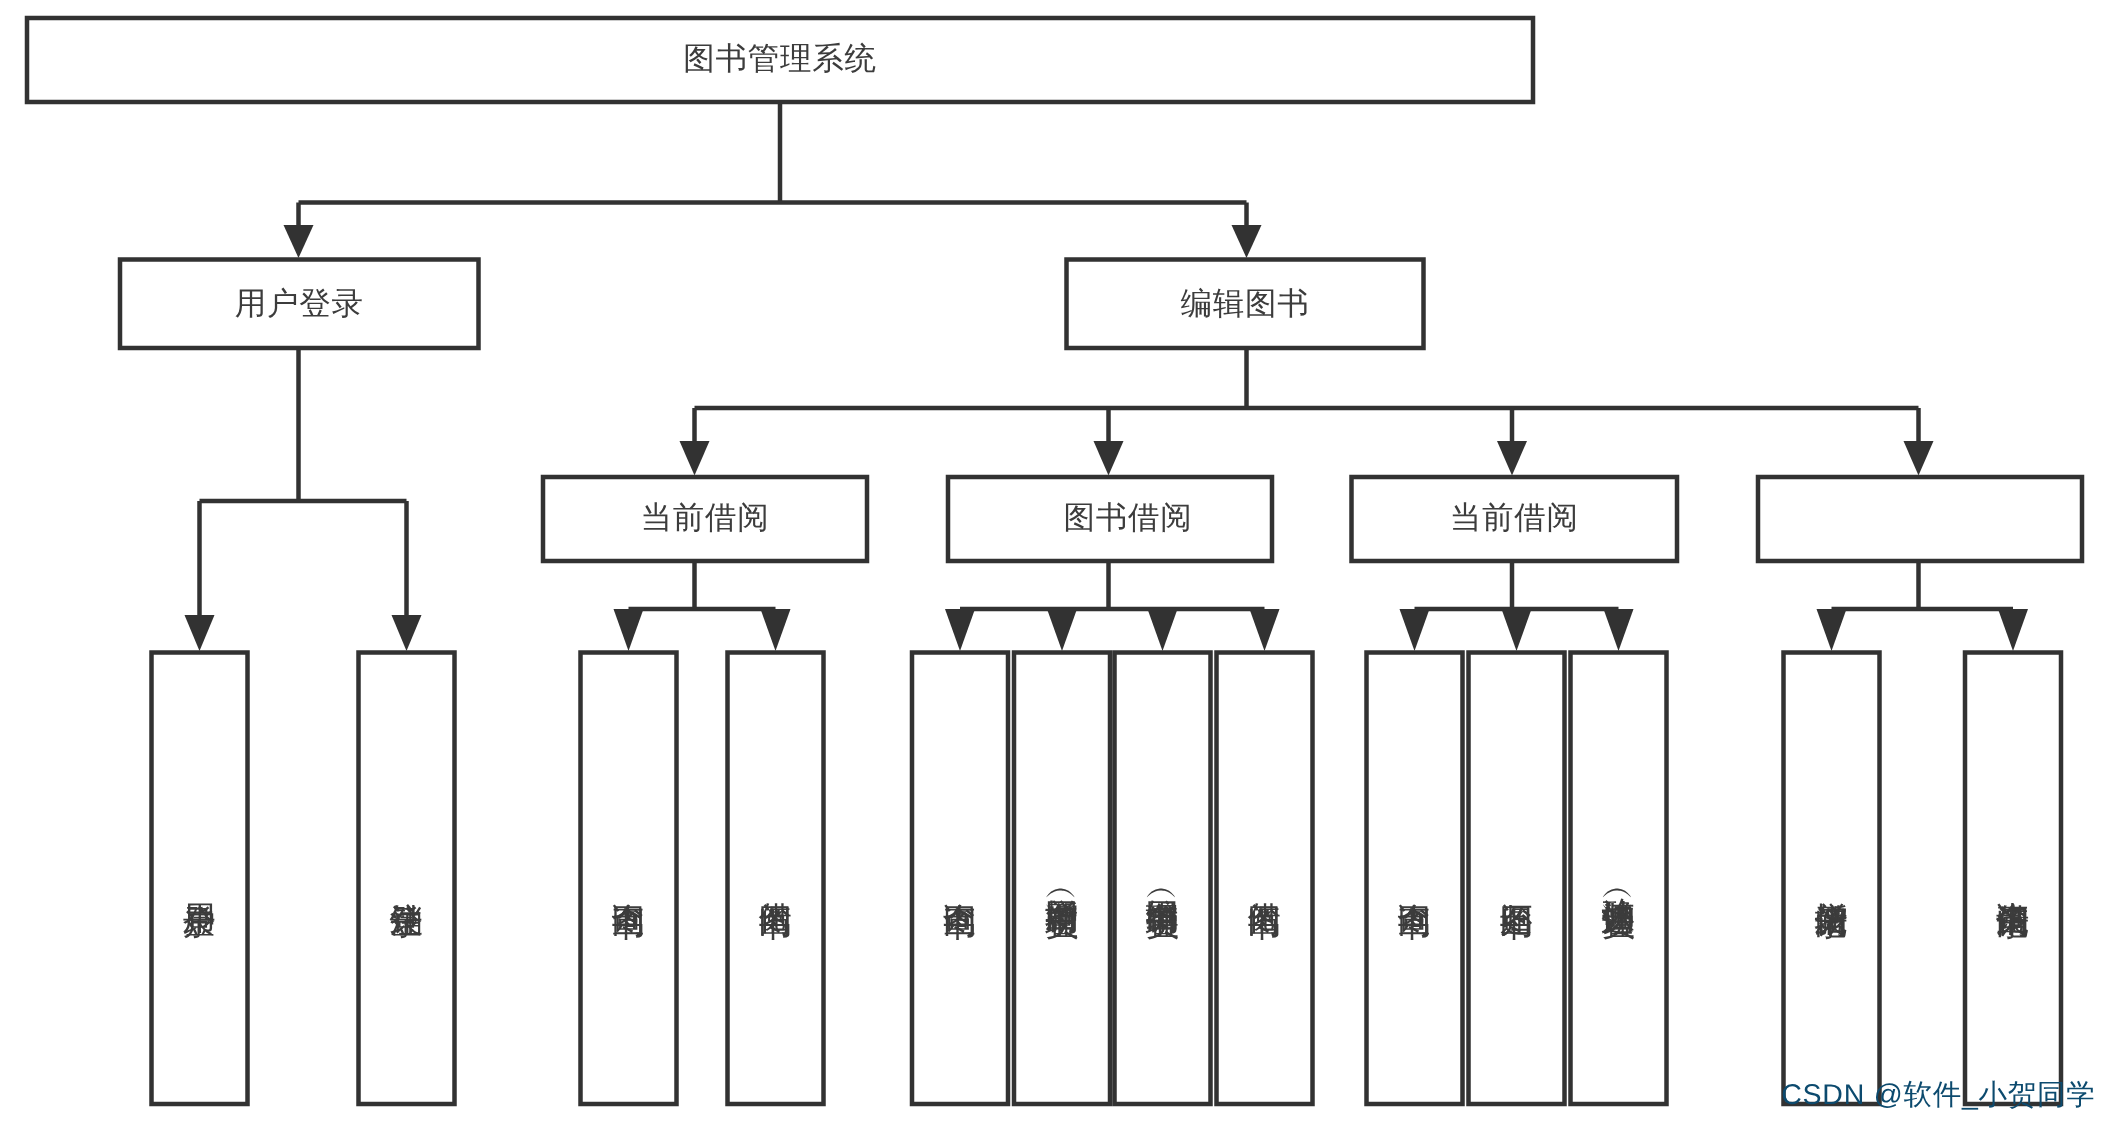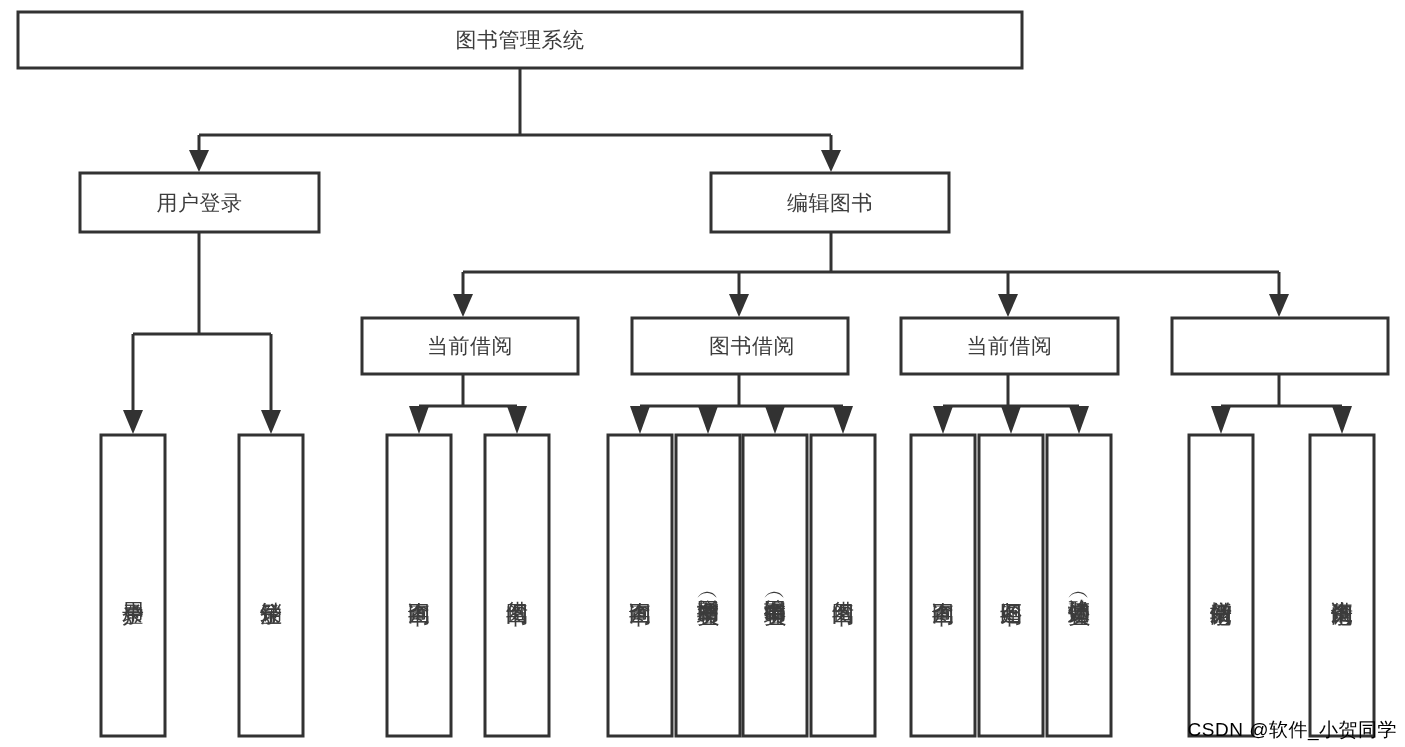--- a/index.html
+++ b/index.html
@@ -62,21 +62,21 @@
     writing-mode: vertical-rl;
     text-orientation: upright;
     letter-spacing: 1px;
     pointer-events: none;
     white-space: nowrap;
   }
   .watermark {
     position: absolute;
     right: 8px;
     bottom: 4px;
-    color: #000000;
+    color: #0c4a6e;
     font-size: 19px;
     letter-spacing: 0.5px;
     white-space: nowrap;
     user-select: none;
   }
 </style>
 </head>
 <body>
 
 <div id="stage">

